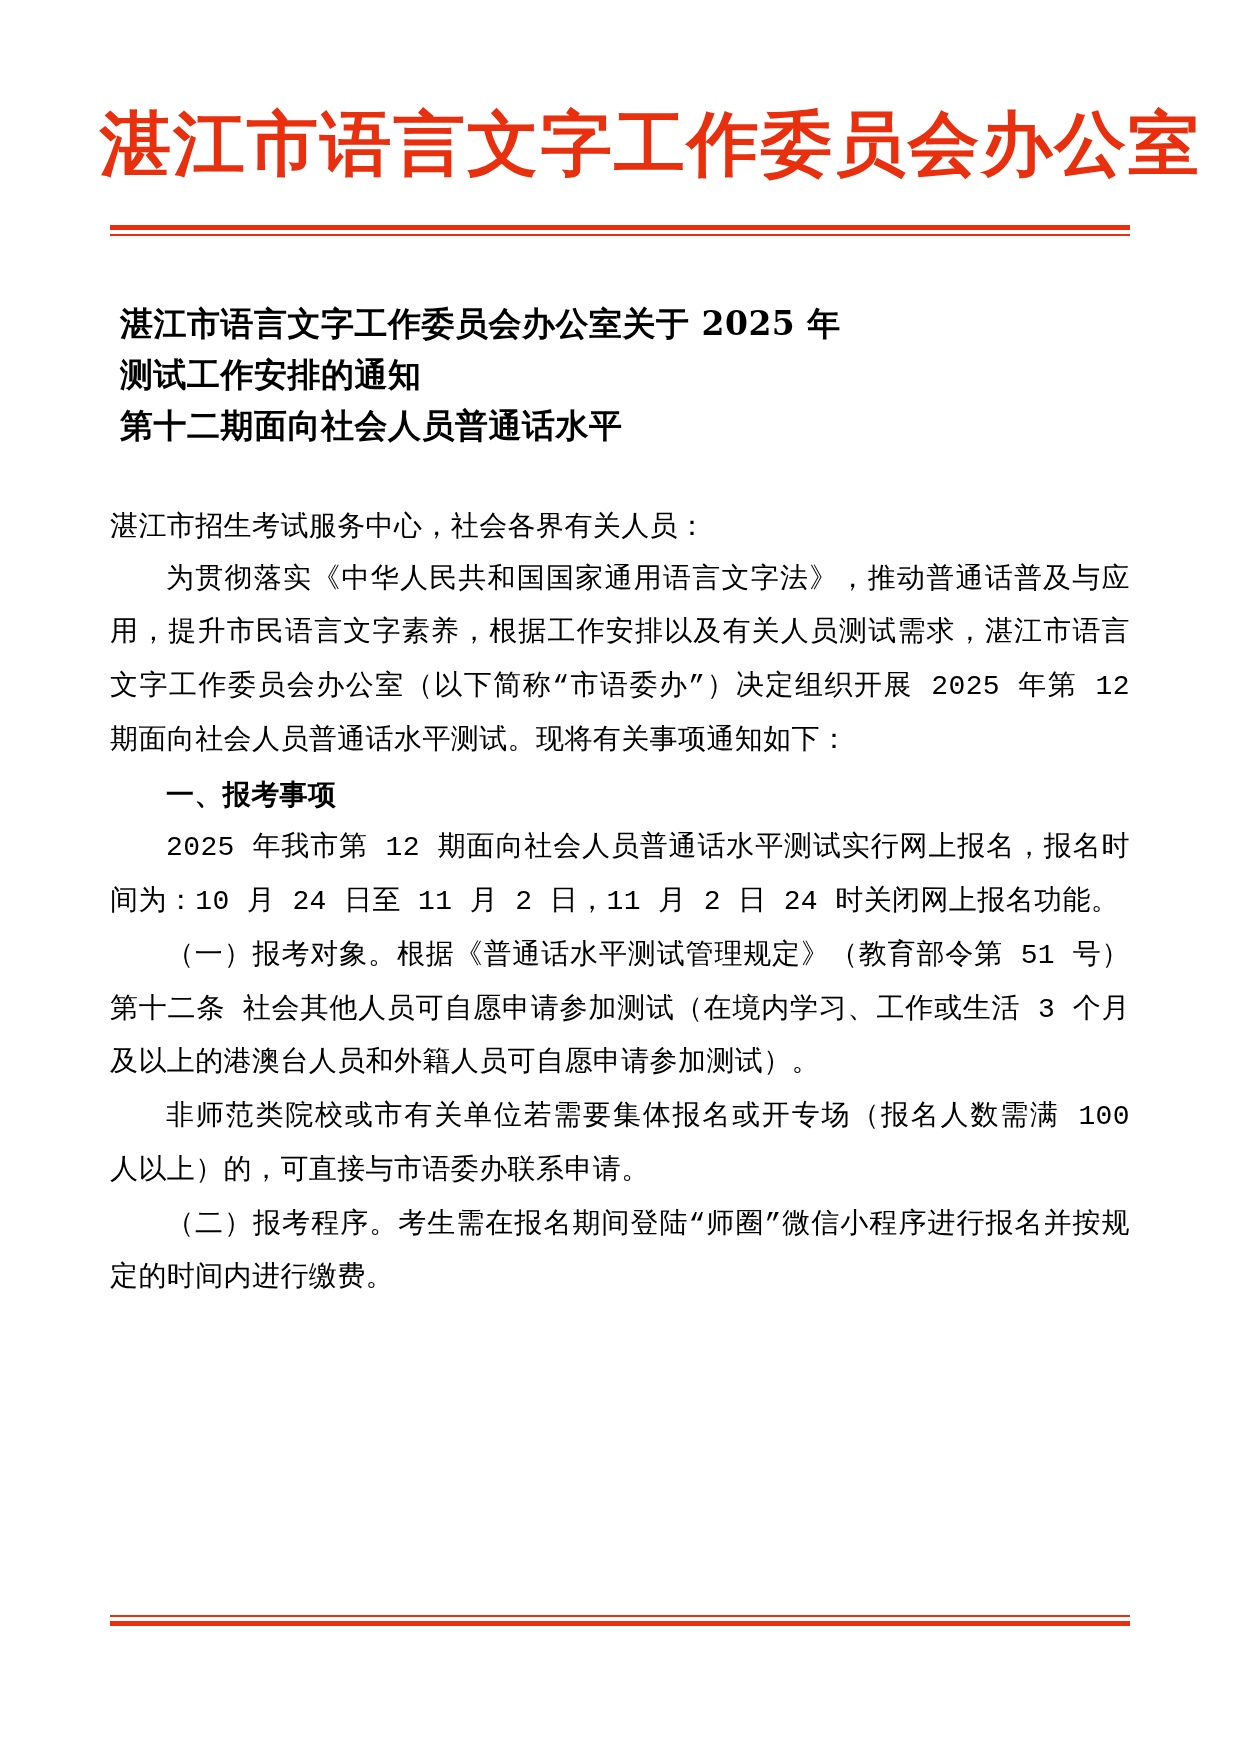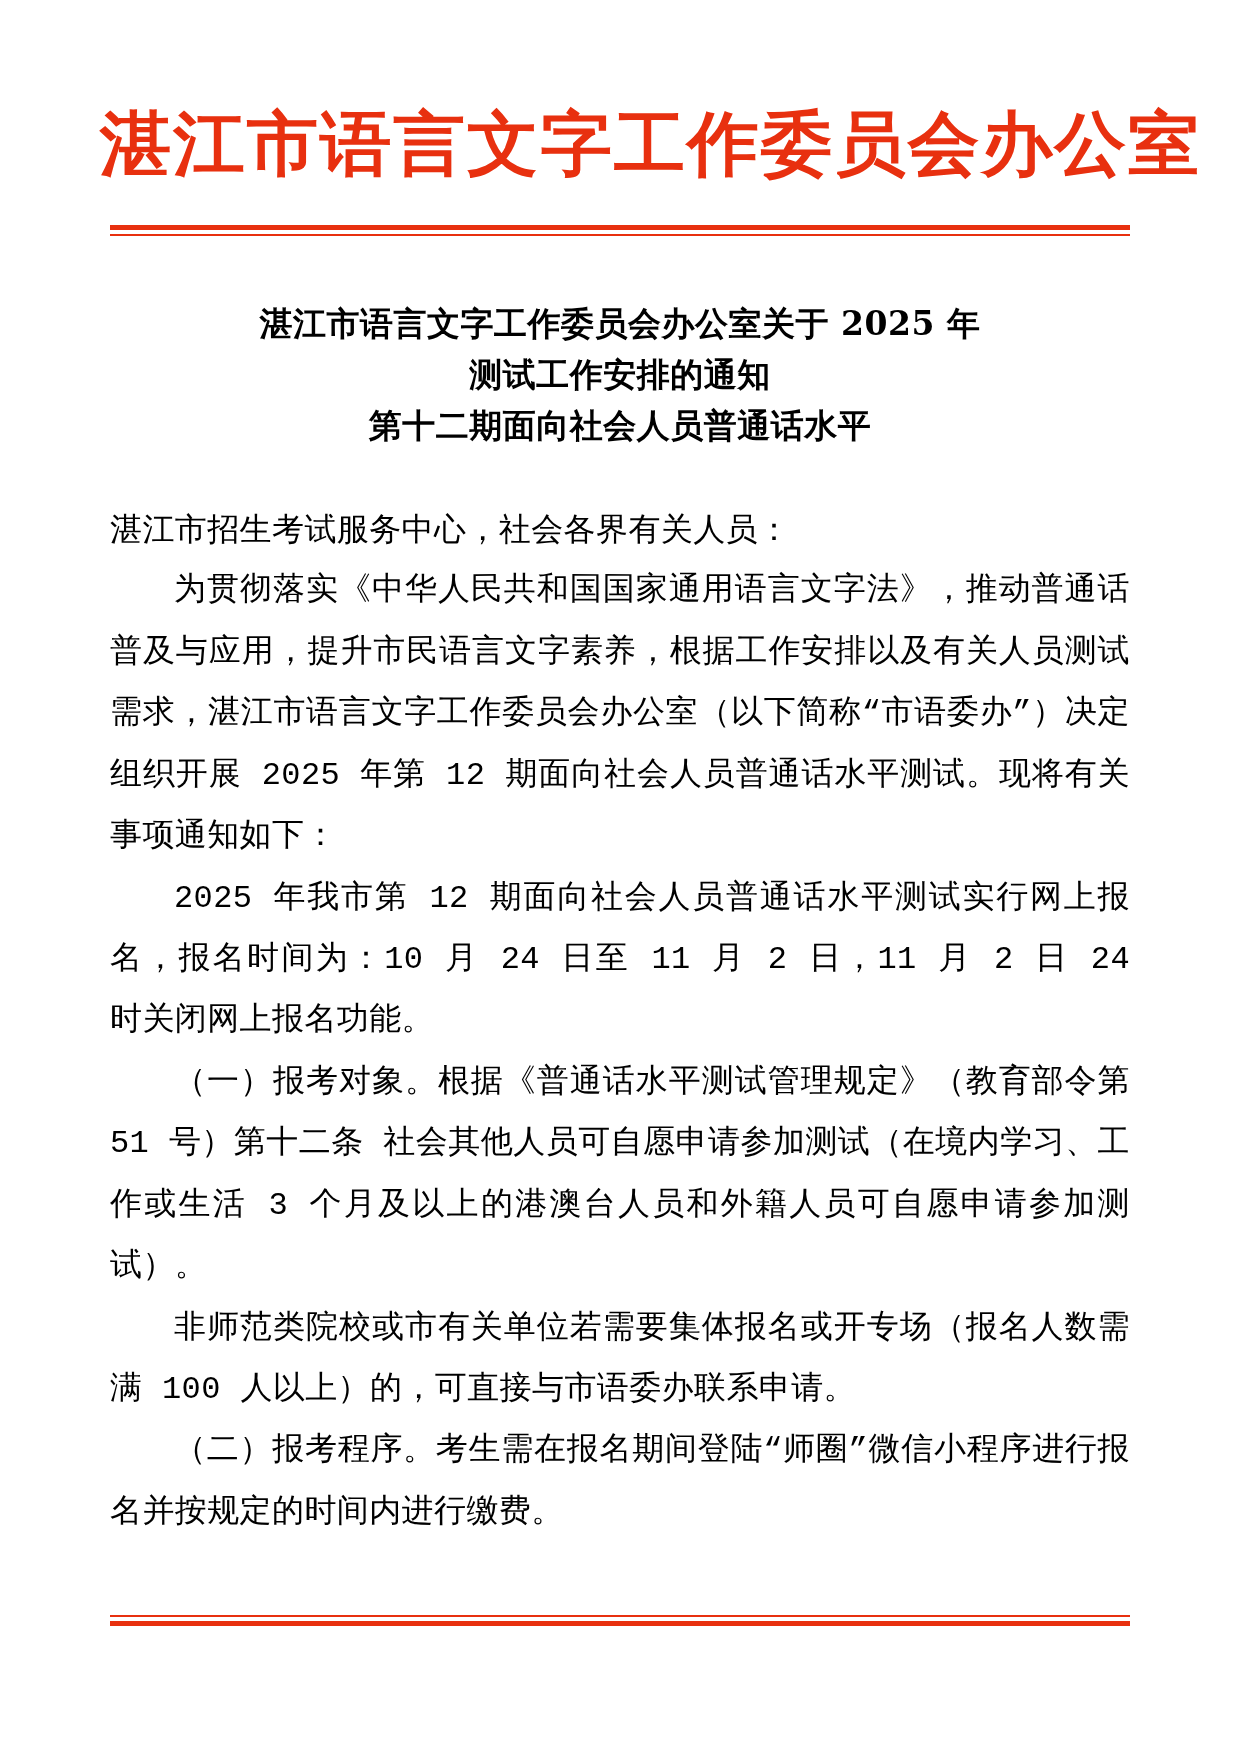--- a/index.html
+++ b/index.html
@@ -54,36 +54,36 @@
   }
   .rule-thin {
     height: 2px;
     background: #e8300f;
     width: 100%;
   }
 
   
   .doc-title {
     margin-top: 62px;
-    text-align: center;
+    text-align: left;
     font-family: "DejaVu Serif", "Liberation Serif", serif;
     font-weight: bold;
     font-size: 33px;
     line-height: 1.55;
     letter-spacing: 0.5px;
     padding: 0 10px;
   }
   .doc-title .tl {
     display: block;
   }
 
   
   .body-text {
     margin-top: 48px;
-    font-size: 32px;
+    font-size: 28px;
     line-height: 1.92;
     letter-spacing: 0.4px;
     text-align: justify;
     text-justify: inter-ideograph;
   }
   .body-text p {
     margin: 0;
   }
   .p-indent {
     text-indent: 2em;
@@ -134,20 +134,21 @@
 
   <div class="doc-title">
     <span class="tl">湛江市语言文字工作委员会办公室关于 2025 年</span>
     <span class="tl">测试工作安排的通知</span>
     <span class="tl">第十二期面向社会人员普通话水平</span>
   </div>
 
   <div class="body-text">
     <p class="p-noindent">湛江市招生考试服务中心，社会各界有关人员：</p>
     <p class="p-indent">为贯彻落实《中华人民共和国国家通用语言文字法》，推动普通话普及与应用，提升市民语言文字素养，根据工作安排以及有关人员测试需求，湛江市语言文字工作委员会办公室（以下简称“市语委办”）决定组织开展 2025 年第 12 期面向社会人员普通话水平测试。现将有关事项通知如下：</p>
+    <p class="heading-sub">一、报考事项</p>
     <p class="p-indent">2025 年我市第 12 期面向社会人员普通话水平测试实行网上报名，报名时间为：10 月 24 日至 11 月 2 日，11 月 2 日 24 时关闭网上报名功能。</p>
     <p class="p-indent">（一）报考对象。根据《普通话水平测试管理规定》（教育部令第 51 号）第十二条 社会其他人员可自愿申请参加测试（在境内学习、工作或生活 3 个月及以上的港澳台人员和外籍人员可自愿申请参加测试）。</p>
     <p class="p-indent">非师范类院校或市有关单位若需要集体报名或开专场（报名人数需满 100 人以上）的，可直接与市语委办联系申请。</p>
     <p class="p-indent">（二）报考程序。考生需在报名期间登陆“师圈”微信小程序进行报名并按规定的时间内进行缴费。</p>
   </div>
 
   <div class="footer-rules">
     <div class="rule-thin-top"></div>
     <div class="rule-gap2"></div>
     <div class="rule-thick-bottom"></div>

